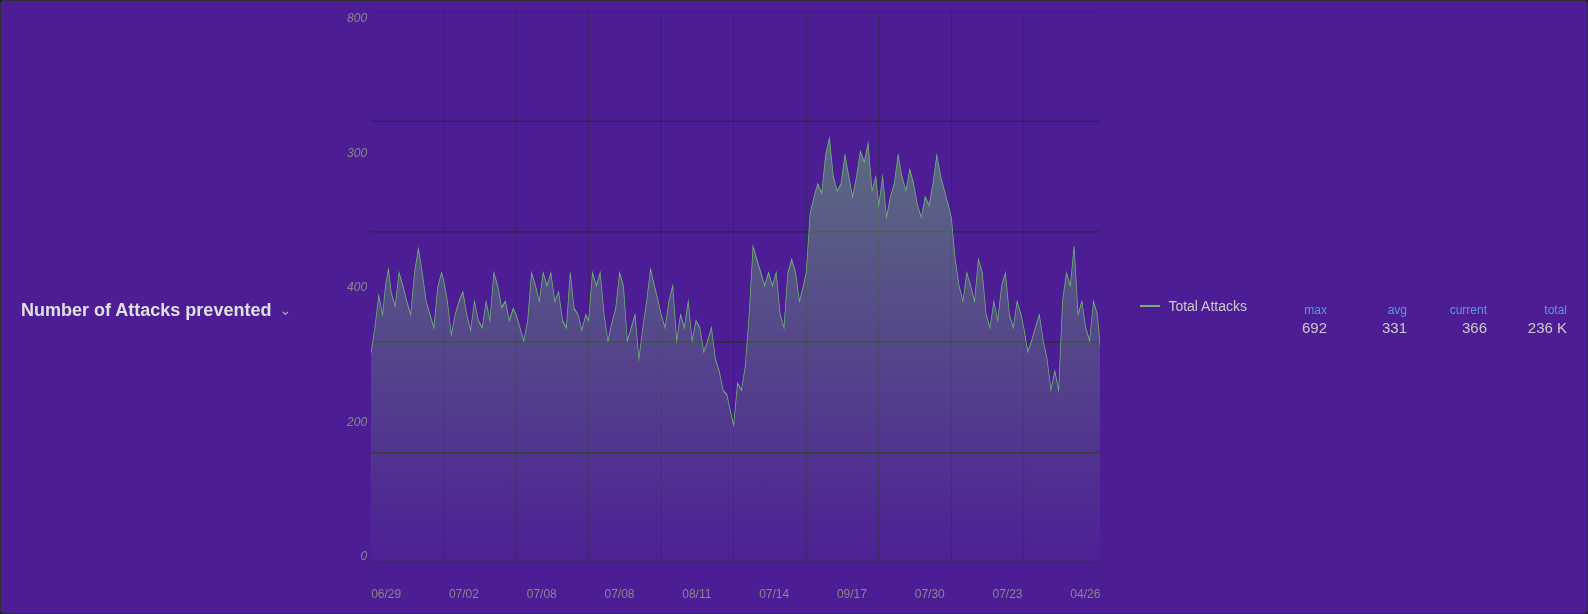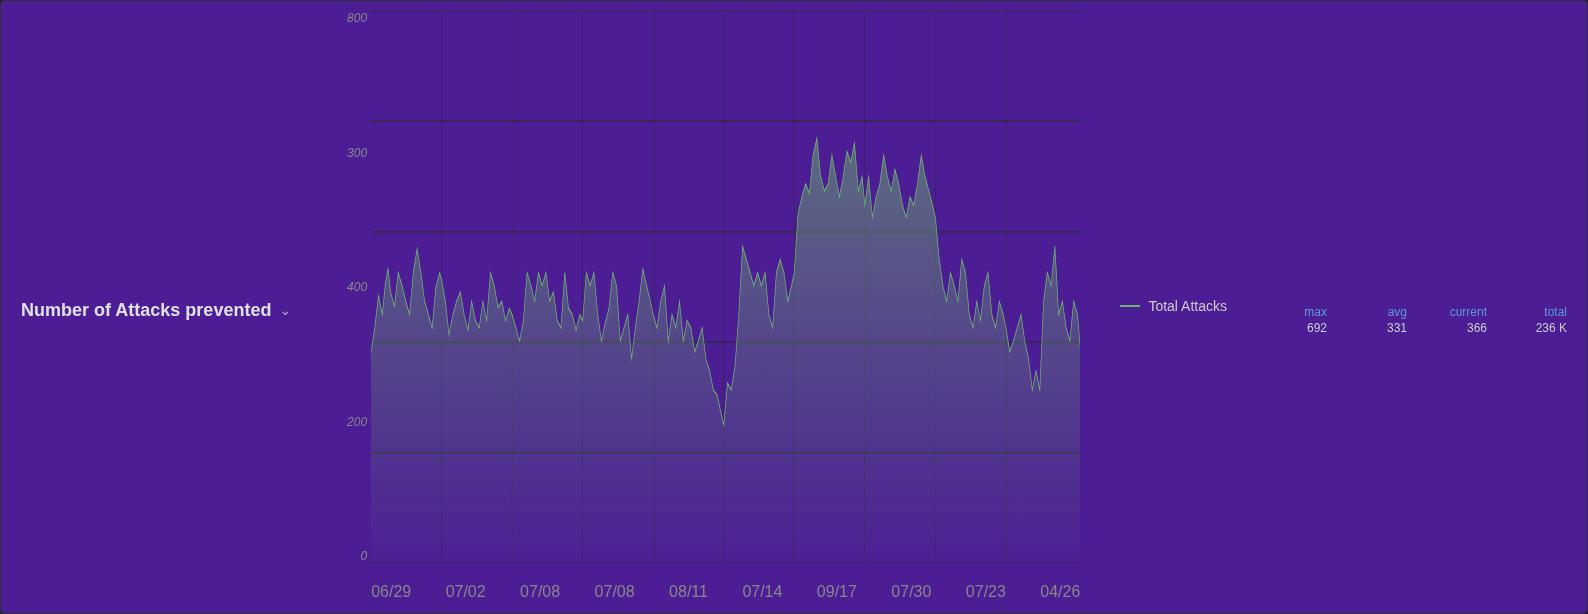--- a/index.html
+++ b/index.html
@@ -72,31 +72,30 @@
     }
     .x-axis-labels {
       position: absolute;
       left: 60px;
       right: 20px;
       bottom: 12px;
       display: flex;
       justify-content: space-between;
     }
     .x-label {
-      font-size: 16px;
+      font-size: 12px;
       color: #888;
       text-align: right;
     }
     .legend-row {
       display: flex;
       align-items: center;
       padding: 8px 20px 10px 20px;
       flex-shrink: 0;
       justify-content: space-between;
-      gap: 20px;
     }
     .legend-left {
       display: flex;
       align-items: center;
       gap: 8px;
     }
     .legend-line {
       width: 20px;
       height: 2px;
       background: #6db86d;
@@ -116,21 +115,21 @@
       align-items: flex-end;
       min-width: 80px;
     }
     .stat-header {
       font-size: 12px;
       color: #5b9bd5;
       margin-bottom: 2px;
       margin-top: 27px;
     }
     .stat-value {
-      font-size: 12px;
+      font-size: 15px;
       color: #ccc;
       font-weight: 500;
     }
   </style>
 </head>
 <body>
 
 <div class="panel">
   <div class="panel-header">
     <span class="panel-title">Number of Attacks prevented</span>

